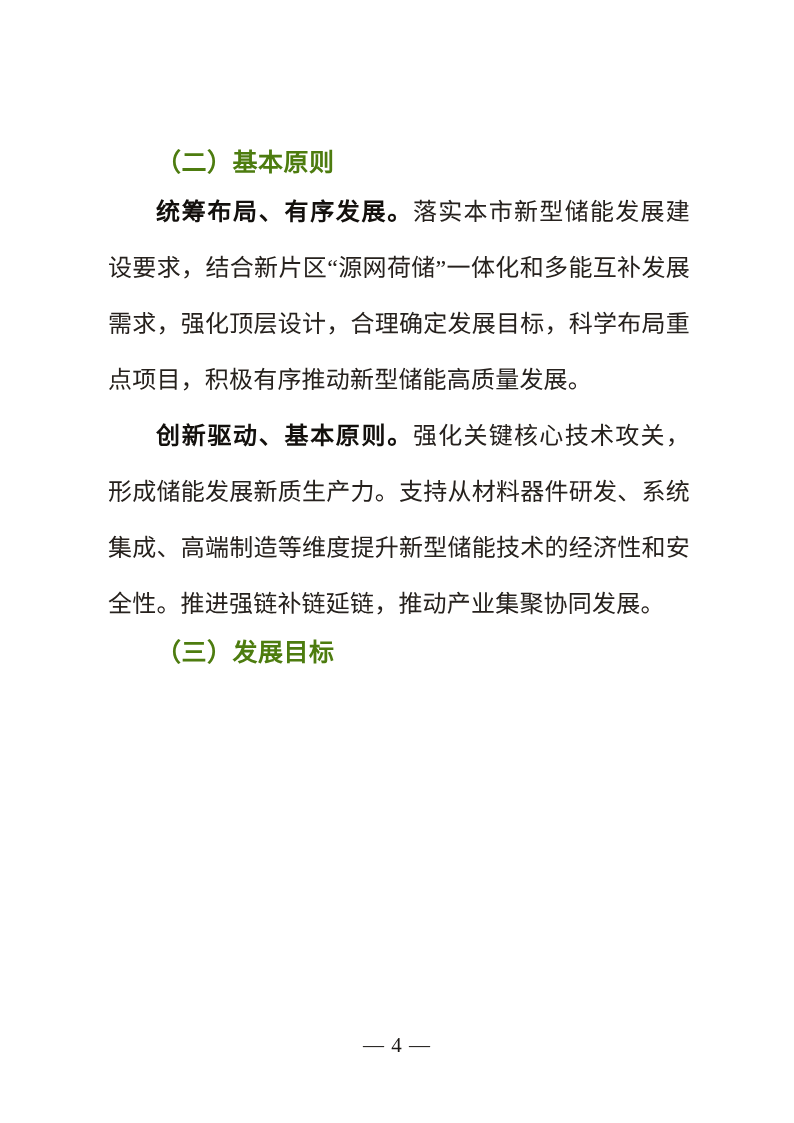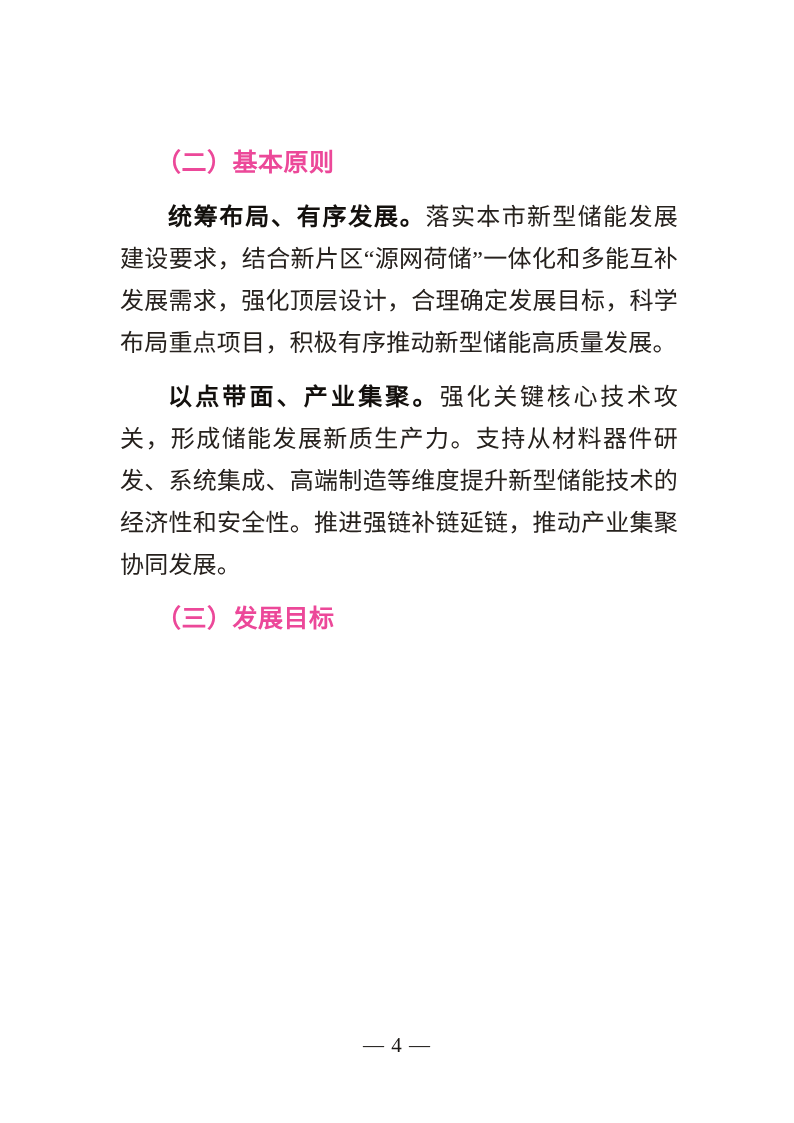--- a/index.html
+++ b/index.html
@@ -26,39 +26,39 @@
     top: 142px;
     width: 582px;
   }
 
   
   .heading {
     font-family: "Liberation Serif", "DejaVu Serif", serif;
     font-weight: 700;
     font-size: 25px;
     line-height: 42px;
-    color: #ec4899;
+    color: #4d7c0f;
     text-indent: 48px;
     letter-spacing: 0.5px;
     margin: 0;
     white-space: nowrap;
   }
 
   .heading-gap-top { }
 
   
   .para {
     font-family: "Liberation Serif", "DejaVu Serif", serif;
     font-size: 24px;
-    line-height: 42px;
+    line-height: 56px;
     color: #26211d;
     text-indent: 48px;
     text-align: justify;
     text-justify: inter-ideograph;
-    margin: 12px;
+    margin: 0;
     letter-spacing: 0.2px;
     font-weight: 400;
   }
 
   .para + .para { margin-top: 0; }
 
   
   .lead {
     font-weight: 700;
     color: #13100d;
@@ -94,21 +94,21 @@
   <div class="content">
 
     <p class="heading">（二）基本原则</p>
 
     <p class="para">
       <span class="lead">统筹布局、有序发展。</span><span>落实本市新型储能发展建设要求，结合新片区“源网荷储”一体化和多能互补发展需求，强化顶层设计，合理确定发展目标，科学布局重点项目，积极有序推动新型储能高质量发展。</span>
     </p>
 
 
     <p class="para">
-      <span class="lead">以点带面、产业集聚。</span><span>强化关键核心技术攻关，形成储能发展新质生产力。支持从材料器件研发、系统集成、高端制造等维度提升新型储能技术的经济性和安全性。推进强链补链延链，推动产业集聚协同发展。</span>
+      <span class="lead">创新驱动、基本原则。</span><span>强化关键核心技术攻关，形成储能发展新质生产力。支持从材料器件研发、系统集成、高端制造等维度提升新型储能技术的经济性和安全性。推进强链补链延链，推动产业集聚协同发展。</span>
     </p>
 
 
     <p class="heading heading-gap-top">（三）发展目标</p>
 
 
   </div>
 
   <div class="footer">— 4 —</div>
 

